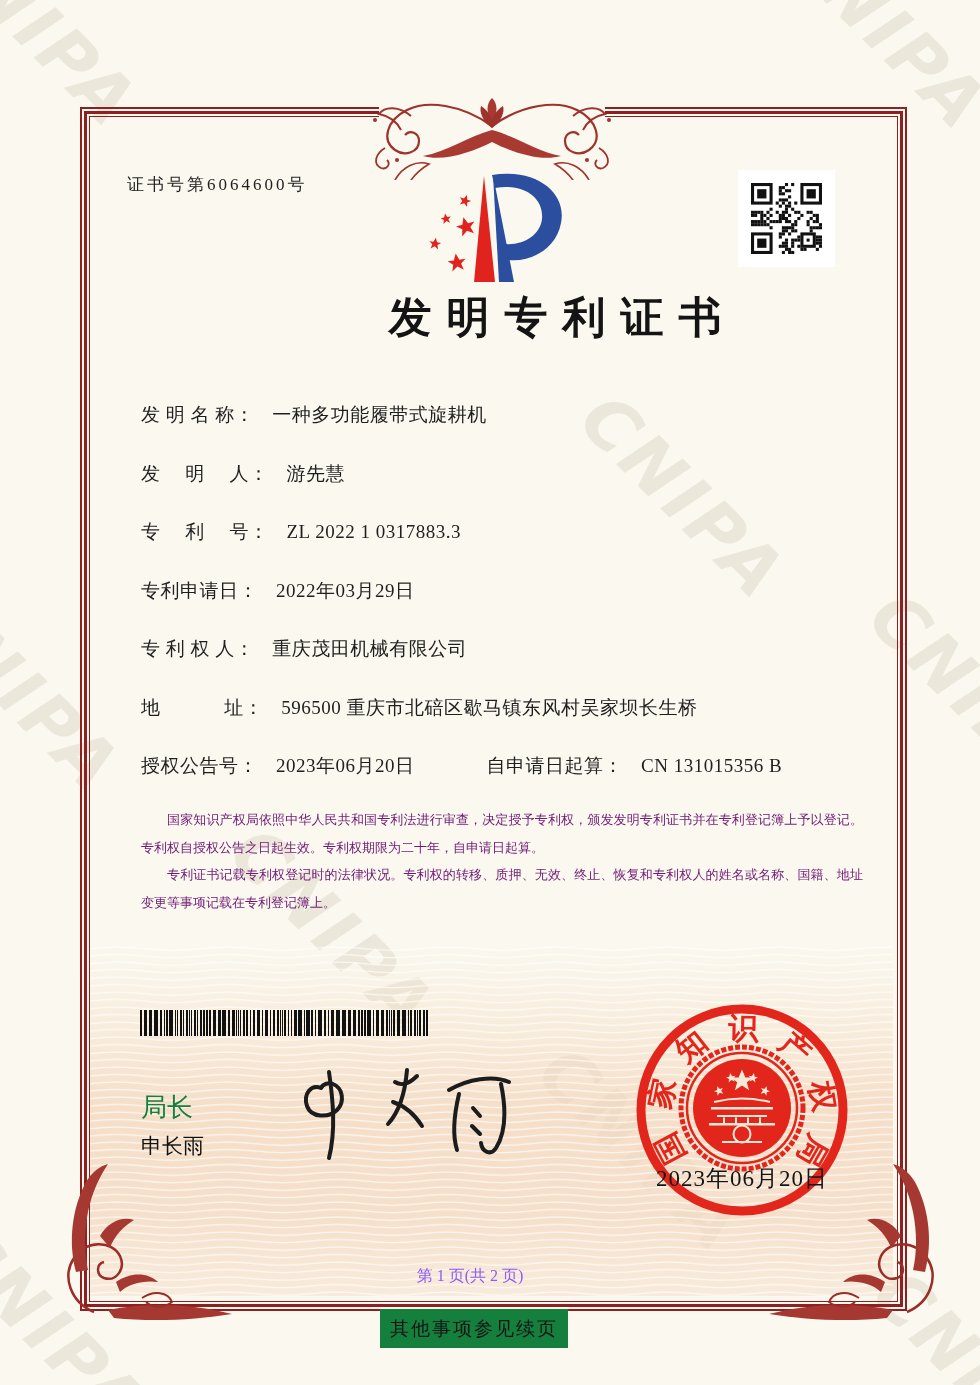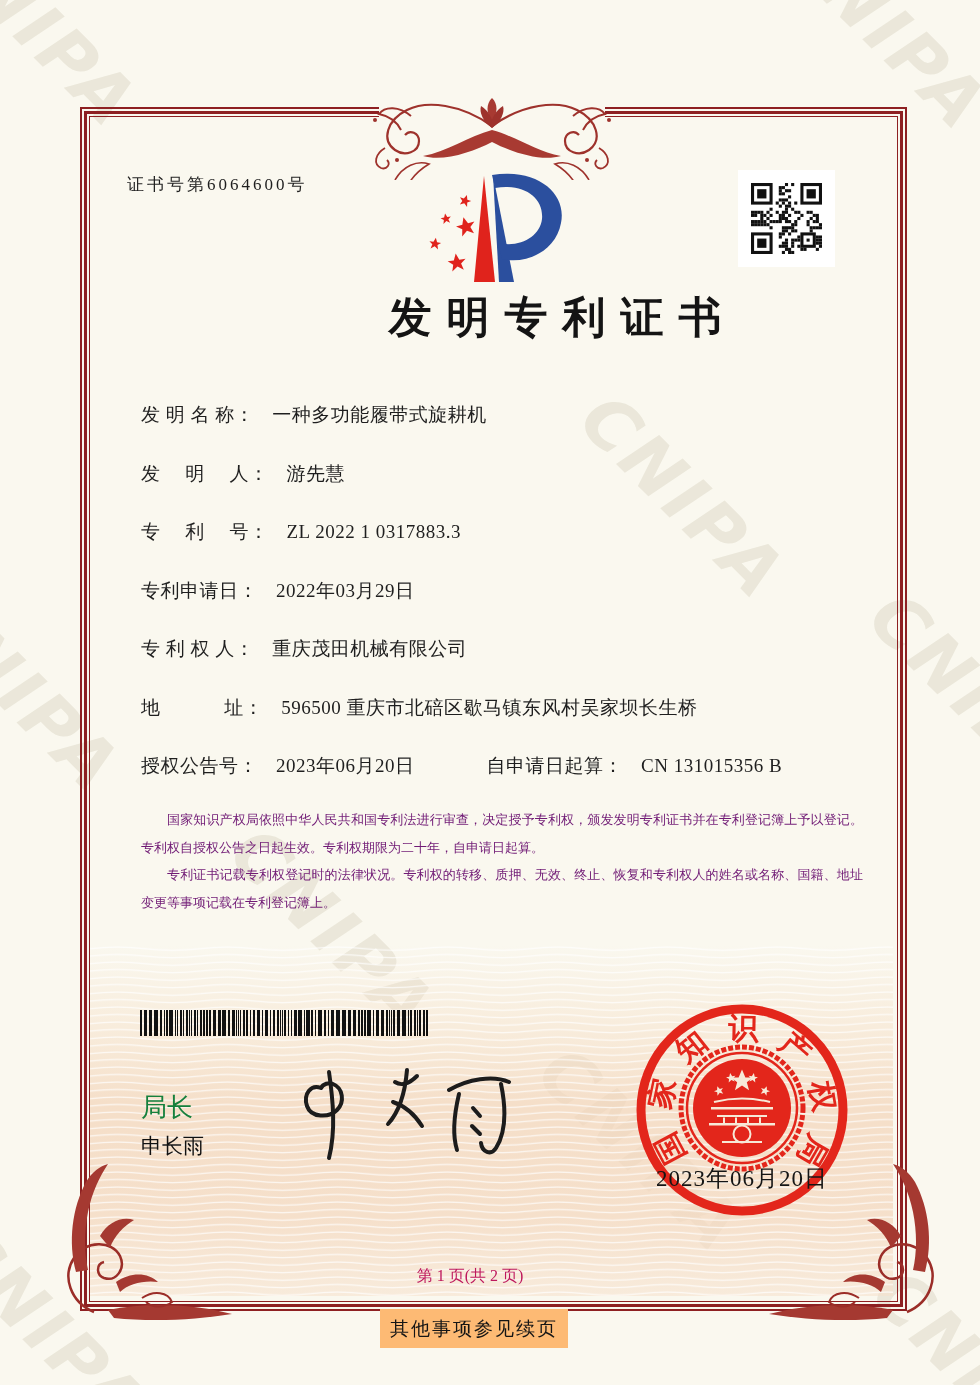--- a/index.html
+++ b/index.html
@@ -33,22 +33,22 @@
          line-height:27.5px;text-align:justify;color:#701a75;z-index:5;}
   .paras p{margin:0;text-indent:2em;}
   .barcode{position:absolute;left:140px;top:1010px;z-index:5;}
   .signer-title{position:absolute;left:141px;top:1090px;font-size:26px;
       font-family:"Liberation Sans","DejaVu Sans",sans-serif;color:#15803d;z-index:5;}
   .signer-name{position:absolute;left:141px;top:1132px;font-size:21px;
       font-family:Liberation Sans, sans-serif;color:#111;z-index:5;}
   .signature{position:absolute;left:293px;top:1060px;z-index:5;}
   .seal{position:absolute;left:626px;top:994px;z-index:6;}
   .page-no{position:absolute;left:380px;top:1266px;width:180px;text-align:center;
-           font-size:16px;color:#be185d;z-index:5;}
-  .cont-box{position:absolute;left:380px;top:1309px;width:188px;height:39px;background:#fdba74;
+           font-size:16px;color:#8b5cf6;z-index:5;}
+  .cont-box{position:absolute;left:380px;top:1309px;width:188px;height:39px;background:#15803d;
             z-index:5;text-align:center;}
   .cont-box span{font-size:19px;line-height:39px;letter-spacing:2px;color:#151515;}
 </style>
 </head>
 <body>
 
 <div class="page">
 
   <span class="wm" style="left:35px;top:25px">CNIPA</span>
   <span class="wm" style="left:885px;top:28px">CNIPA</span>

